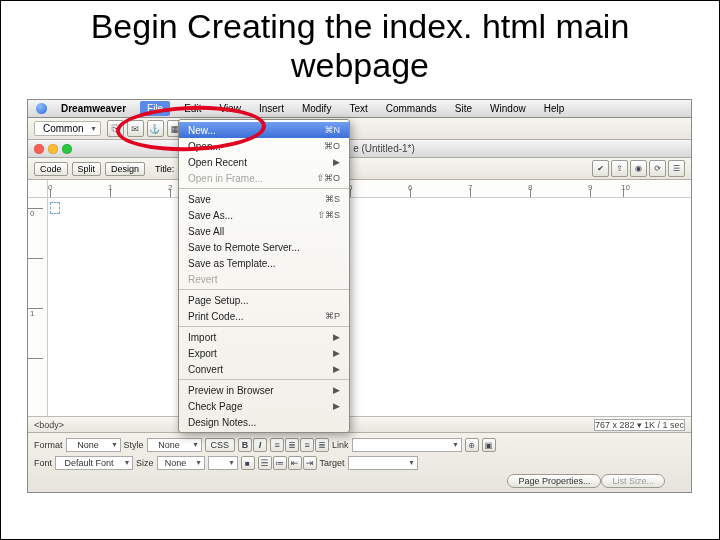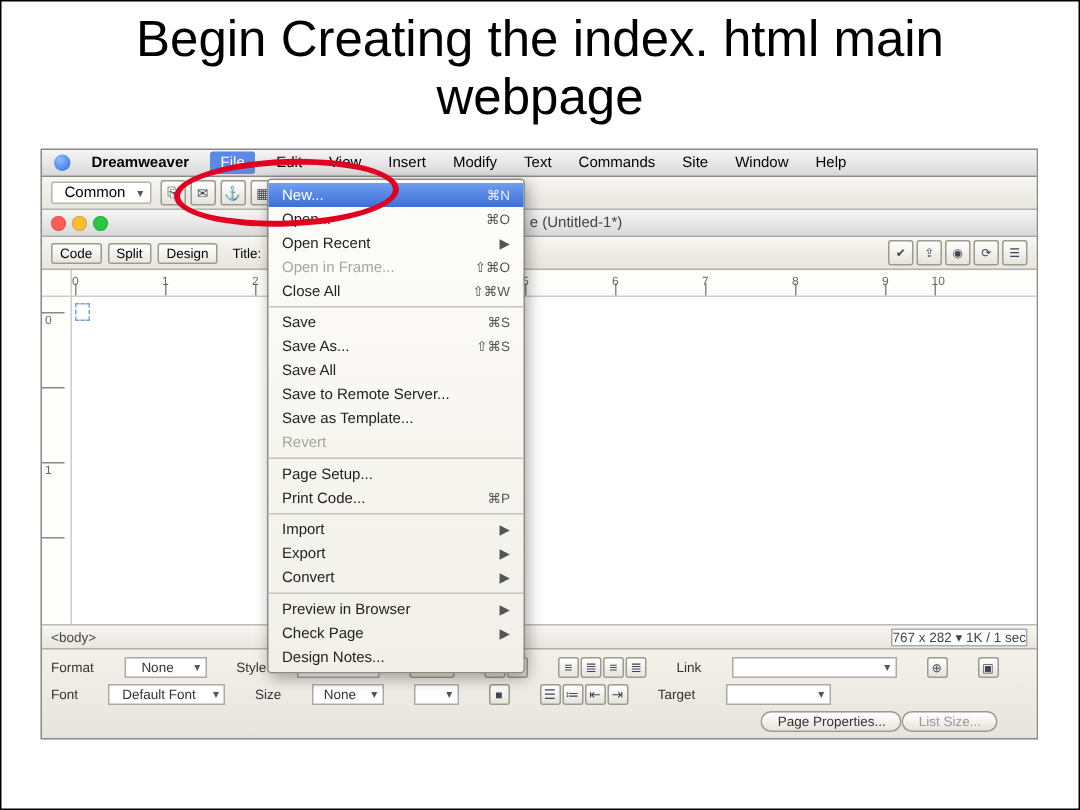--- a/index.html
+++ b/index.html
@@ -122,21 +122,21 @@
   }
   .tagbar .right{margin-left:auto; display:flex; gap:4px; align-items:center;}
   .statseg{border:1px solid #aaa; padding:0 0; background:#fff;}
 
   
   .prop {
     background:linear-gradient(#f3f1ea,#e6e4dc);
     border-top:1px solid #b0b0a8;
     padding:3px 6px 2px 6px; font-size:9px; color:#333;
   }
-  .prop .row{display:flex; align-items:center; gap:20px; height:18px;}
+  .prop .row{display:flex; align-items:center; gap:3px; height:18px;}
   .fld{border:1px solid #aaa; background:#fff; padding:1px 4px; height:14px;}
   .dd{position:relative; padding-right:14px;text-align:center;}
   .dd::after{content:"▾"; position:absolute; right:3px; font-size:8px; color:#555;}
   .aligngrp{display:flex;gap:1px;}
   .aligngrp .ico{width:14px;height:14px;}
   .btnpill{border:1px solid #9d9a91; background:linear-gradient(#fff,#e5e5dd); border-radius:9px; padding:1px 10px; box-shadow:inset 0 1px 0 #fff;}
   .btnpill.dim{color:#999;}
   .stylecombo{display:flex;gap:1px;}
   .stylecombo .ico{width:14px;height:14px;font-weight:bold;}
 
@@ -354,24 +354,20 @@
         <span class="sc">⌘O</span>
       </div>
       <div class="mi">
         <span>Open Recent</span>
         <span class="arrow">▶</span>
       </div>
       <div class="mi dim">
         <span>Open in Frame...</span>
         <span class="sc">⇧⌘O</span>
       </div>
-      <div class="mi">
-        <span>Close All</span>
-        <span class="sc">⇧⌘W</span>
-      </div>
       <div class="sep"></div>
       <div class="mi">
         <span>Save</span>
         <span class="sc">⌘S</span>
       </div>
       <div class="mi">
         <span>Save As...</span>
         <span class="sc">⇧⌘S</span>
       </div>
       <div class="mi">

